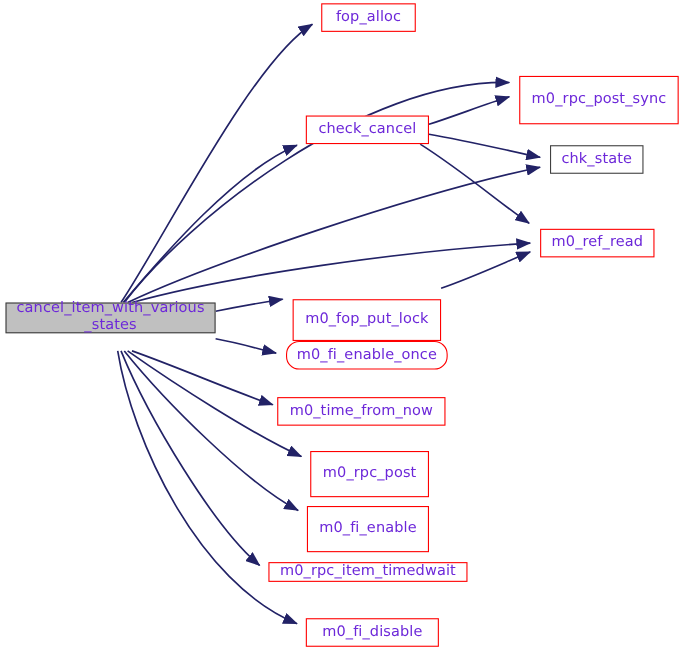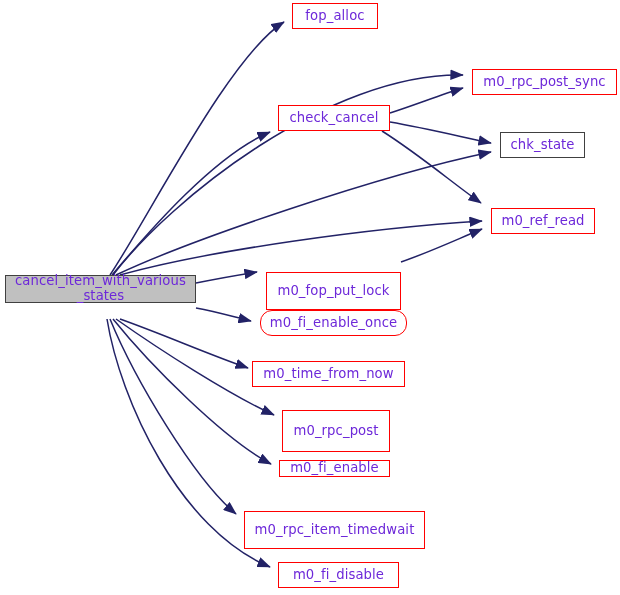--- a/index.html
+++ b/index.html
@@ -76,26 +76,26 @@
         <path d="M 390,122 C 425,128 462,137 491,143" fill="none" stroke="#222266" stroke-width="1.5" marker-end="url(#arrowhead)"></path>
         <path d="M 382,131 C 420,155 455,185 481,203" fill="none" stroke="#222266" stroke-width="1.5" marker-end="url(#arrowhead)"></path>
         <path d="M 401,262 C 430,252 460,238 482,229" fill="none" stroke="#222266" stroke-width="1.5" marker-end="url(#arrowhead)"></path>
       </g>
   </svg>
 
   <div id="nodes">
       <div class="node root" style="left: 5px; top: 275px; width: 191px; height: 28px;">cancel_item_with_various
 _states</div>
       <div class="node" style="left: 292px; top: 3px; width: 86px; height: 26px;">fop_alloc</div>
-      <div class="node" style="left: 472px; top: 69px; width: 145px; height: 26px;">m0_rpc_post_sync</div>
+      <div class="node" style="left: 472px; top: 69px; width: 145px; height: 44px;">m0_rpc_post_sync</div>
       <div class="node" style="left: 278px; top: 105px; width: 112px; height: 26px;">check_cancel</div>
       <div class="node plain" style="left: 500px; top: 132px; width: 85px; height: 26px;">chk_state</div>
       <div class="node" style="left: 491px; top: 208px; width: 104px; height: 26px;">m0_ref_read</div>
       <div class="node" style="left: 266px; top: 248px; width: 135px; height: 38px; margin-top: 24px;">m0_fop_put_lock</div>
       <div class="node" style="left: 260px; top: 310px; width: 147px; height: 26px; border-radius: 12px;">m0_fi_enable_once</div>
       <div class="node" style="left: 252px; top: 361px; width: 153px; height: 26px;">m0_time_from_now</div>
       <div class="node" style="left: 282px; top: 410px; width: 108px; height: 42px;">m0_rpc_post</div>
-      <div class="node" style="left: 279px; top: 460px; width: 111px; height: 17px;">m0_fi_enable</div>
-      <div class="node" style="left: 244px; top: 511px; width: 181px; height: 38px;">m0_rpc_item_timedwait</div>
+      <div class="node" style="left: 279px; top: 460px; width: 111px; height: 42px;">m0_fi_enable</div>
+      <div class="node" style="left: 244px; top: 511px; width: 181px; height: 18px;">m0_rpc_item_timedwait</div>
       <div class="node" style="left: 278px; top: 562px; width: 121px; height: 26px;">m0_fi_disable</div>
     </div>
 
 </div>
 
 </body></html>

